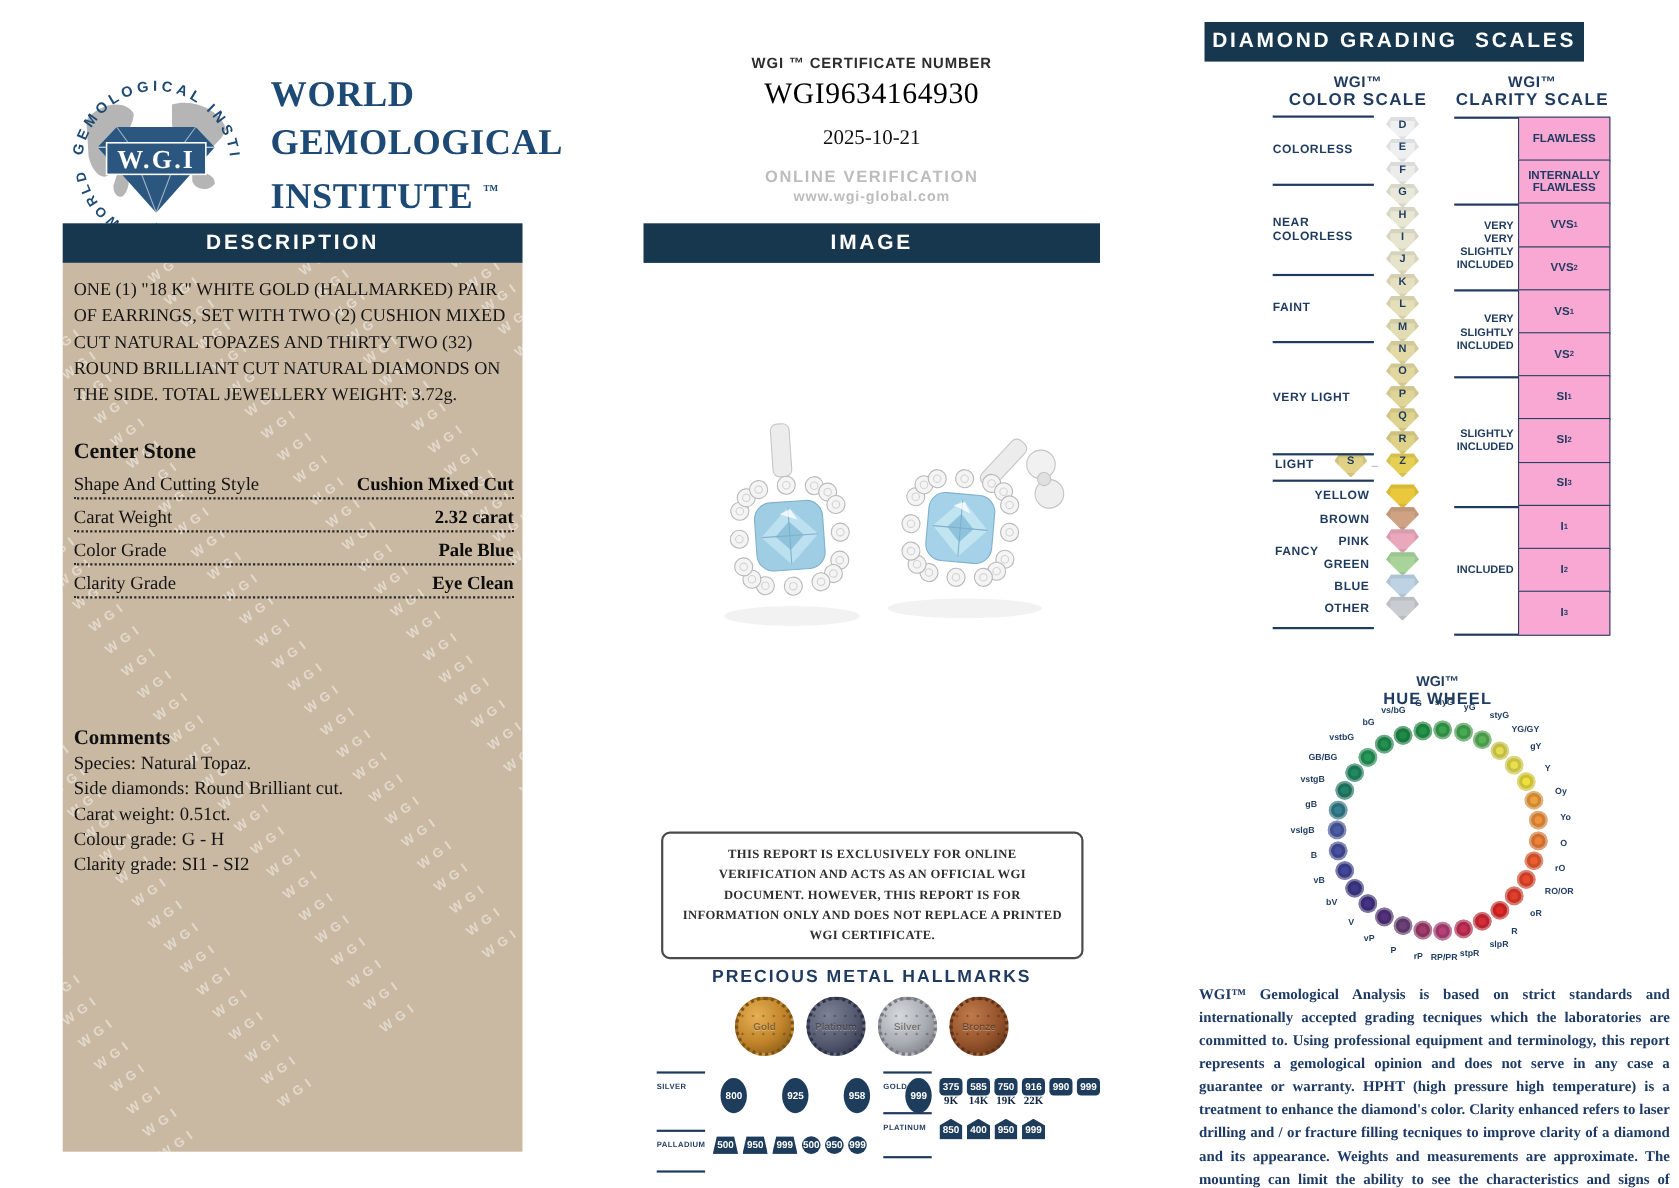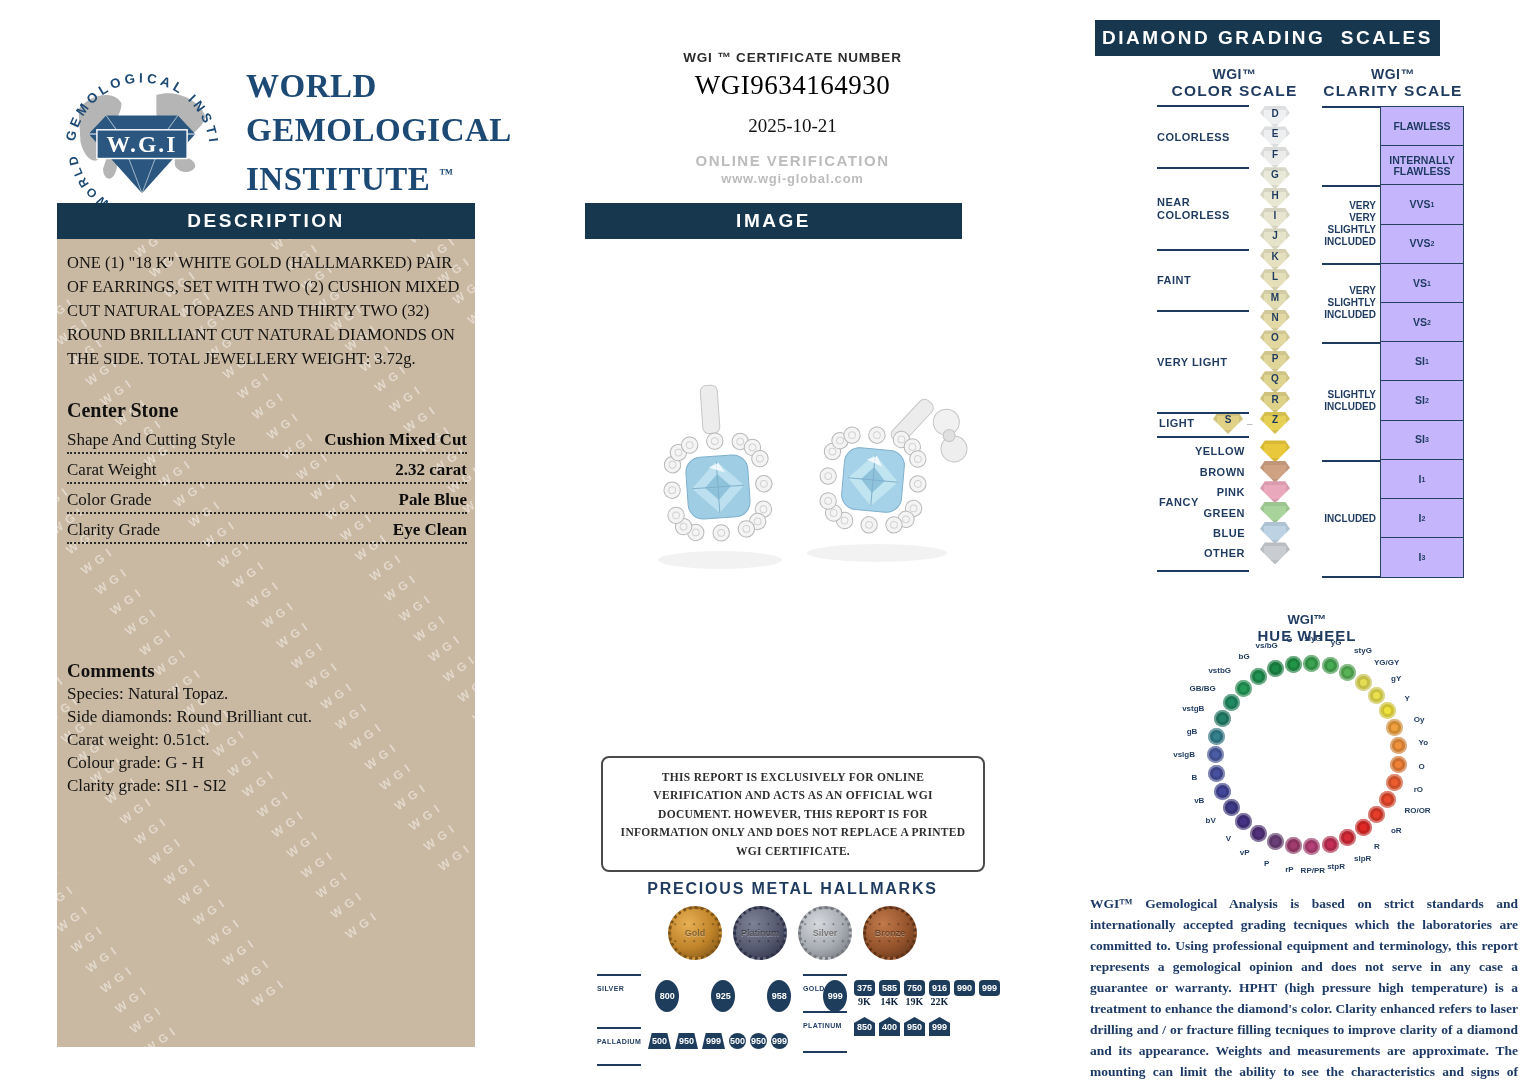--- a/index.html
+++ b/index.html
@@ -112,21 +112,21 @@
   .cs-dash { position:absolute; transform:translateY(-50%); color:#8a8a8a; font-size:11px; }
 
   #clarity-table { position:absolute; left:1322px; top:106px; width:142px; height:472px; }
   #clarity-labels { position:absolute; left:0; top:0; width:58px; height:472px; }
   .cl-line { position:absolute; left:0; width:58px; height:2px; background:#1e3a5f; }
   .cl-group { position:absolute; right:4px; width:54px; transform:translateY(-50%);
               text-align:right; font-family:"Liberation Sans", sans-serif; font-weight:bold;
               font-size:10px; line-height:12px; color:#1e3a5f; }
   #clarity-cells { position:absolute; left:58px; top:0; width:84px; height:472px;
                    display:flex; flex-direction:column; }
-  .cl-cell { flex:1; background:#c4b5fd; border:1.5px solid #24415e; margin-top:-1.5px;
+  .cl-cell { flex:1; background:#f9a8d4; border:1.5px solid #24415e; margin-top:-1.5px;
              display:flex; align-items:center; justify-content:center; text-align:center;
              font-family:"Liberation Sans", sans-serif; font-weight:bold; font-size:10.5px;
              line-height:11px; color:#1e3a5f; padding:0 4px; }
   .cl-cell:first-child { margin-top:0; }
   .cl-cell sub { font-size:7px; }
 
   #hue-wheel { position:absolute; left:1137px; top:612px; width:340px; height:282px; }
   #hue-title { position:absolute; left:0; top:0; width:340px; text-align:center;
                color:#1e3a5f; font-family:"Liberation Sans", sans-serif; font-weight:bold; }
   #hue-title .l1 { font-size:13px; }
@@ -265,21 +265,21 @@
   </div>
 
   <div id="cert-block">
     <div id="cert-heading">WGI ™ CERTIFICATE NUMBER</div>
     <div id="cert-number">WGI9634164930</div>
     <div id="cert-date">2025-10-21</div>
     <div id="verif-label">ONLINE VERIFICATION</div>
     <div id="verif-url">www.wgi-global.com</div>
   </div>
 
-  <div class="bar" style="left:585px;top:203px;width:377px;">
+  <div class="bar" style="left:585px;top:203px;width:415px;">
     <span>IMAGE</span>
   </div>
 
   <svg style="position:absolute;left:615px;top:365px;" width="365" height="235" viewBox="0 0 365 235">
     <ellipse cx="105" cy="195" rx="62" ry="9" fill="#000" opacity="0.05"></ellipse>
     <ellipse cx="262" cy="188" rx="70" ry="9" fill="#000" opacity="0.05"></ellipse>
 
     <g transform="translate(103,122) rotate(-4)">
       <rect x="-11" y="-102" width="17" height="48" rx="6" fill="#ececec" stroke="#c6c6c6"></rect>
       <g id="haloL">

